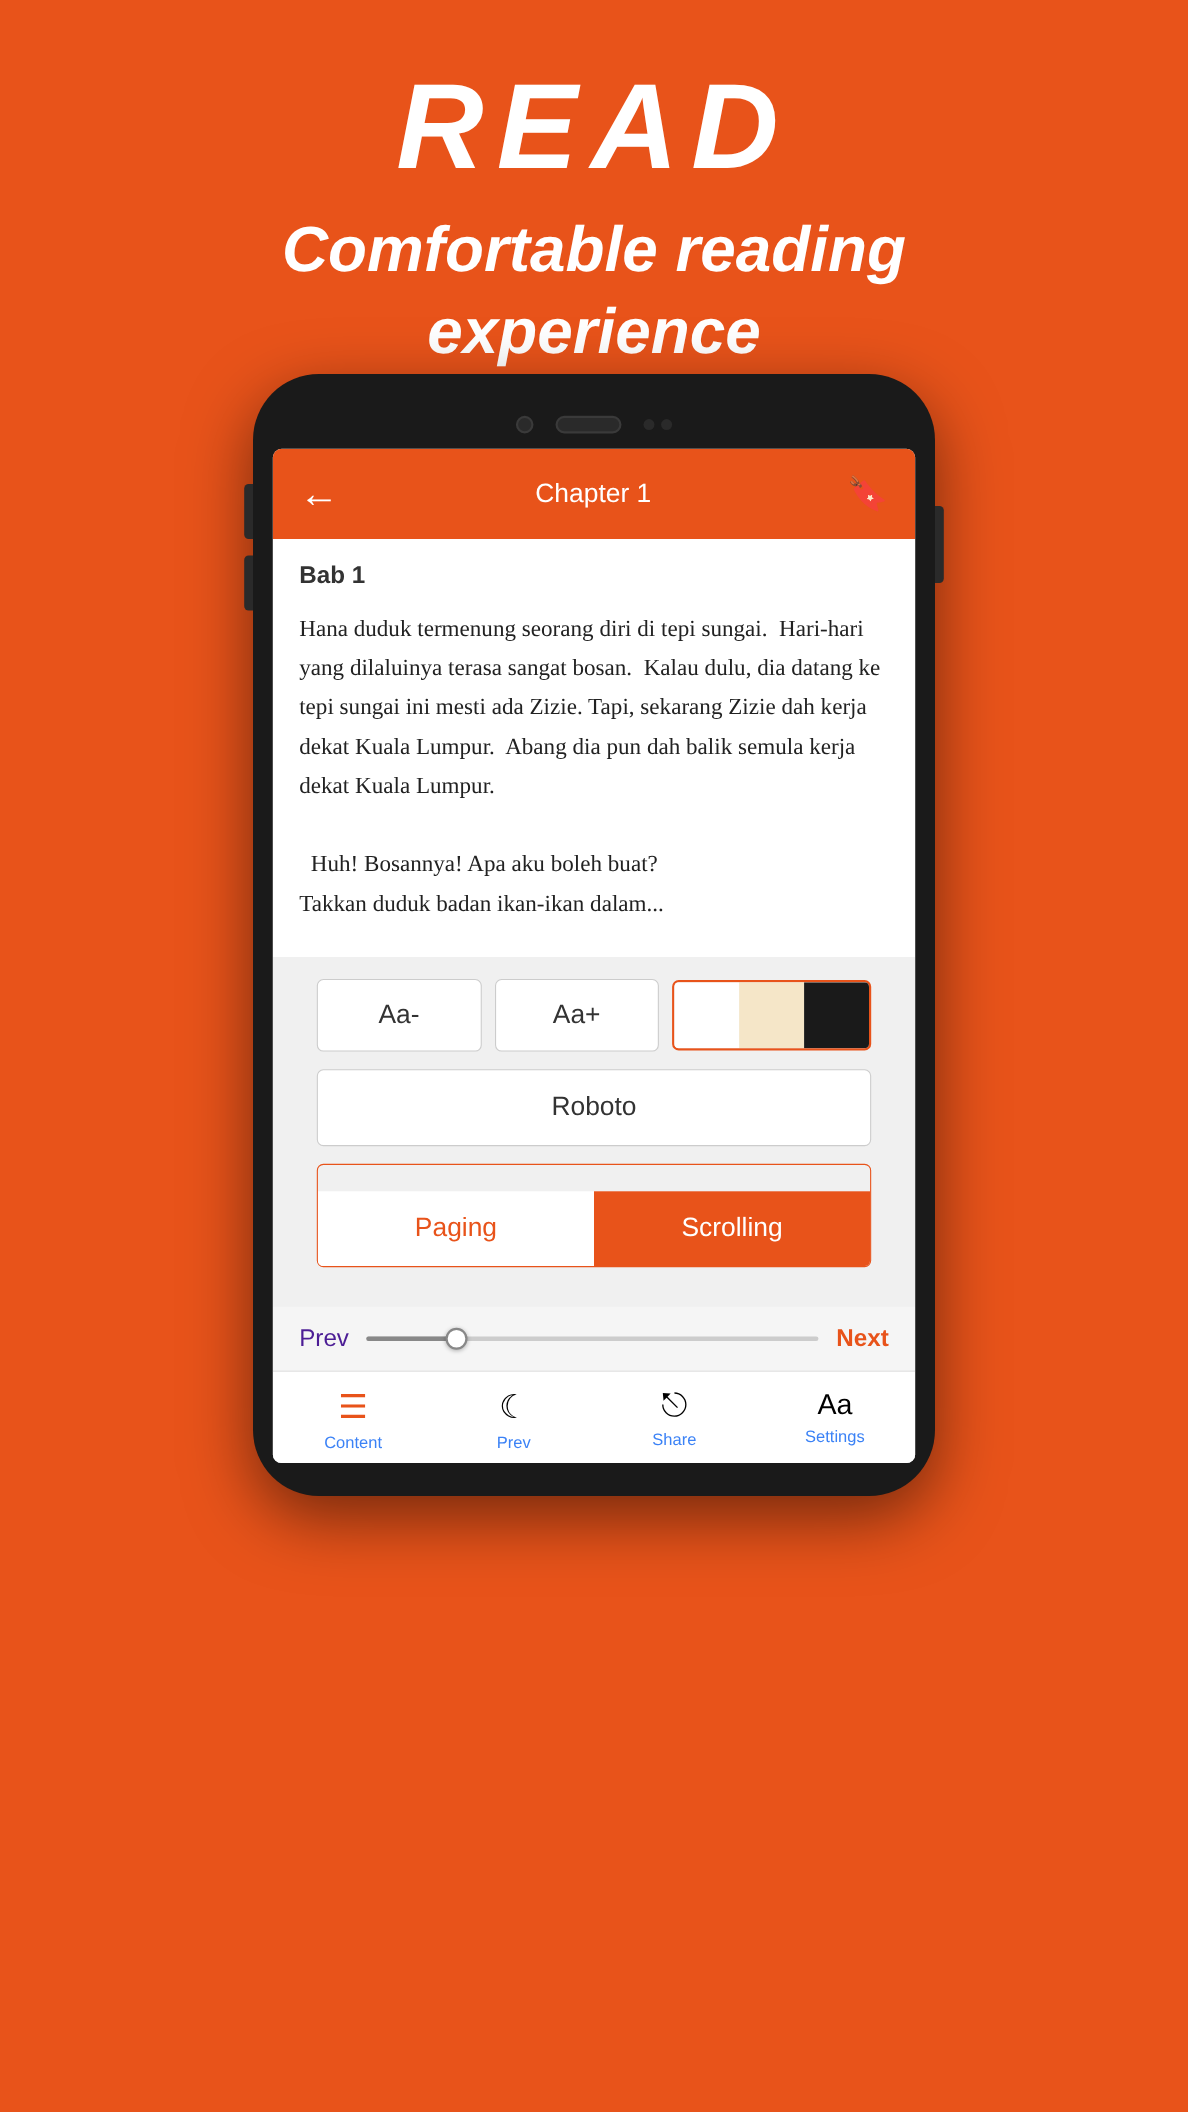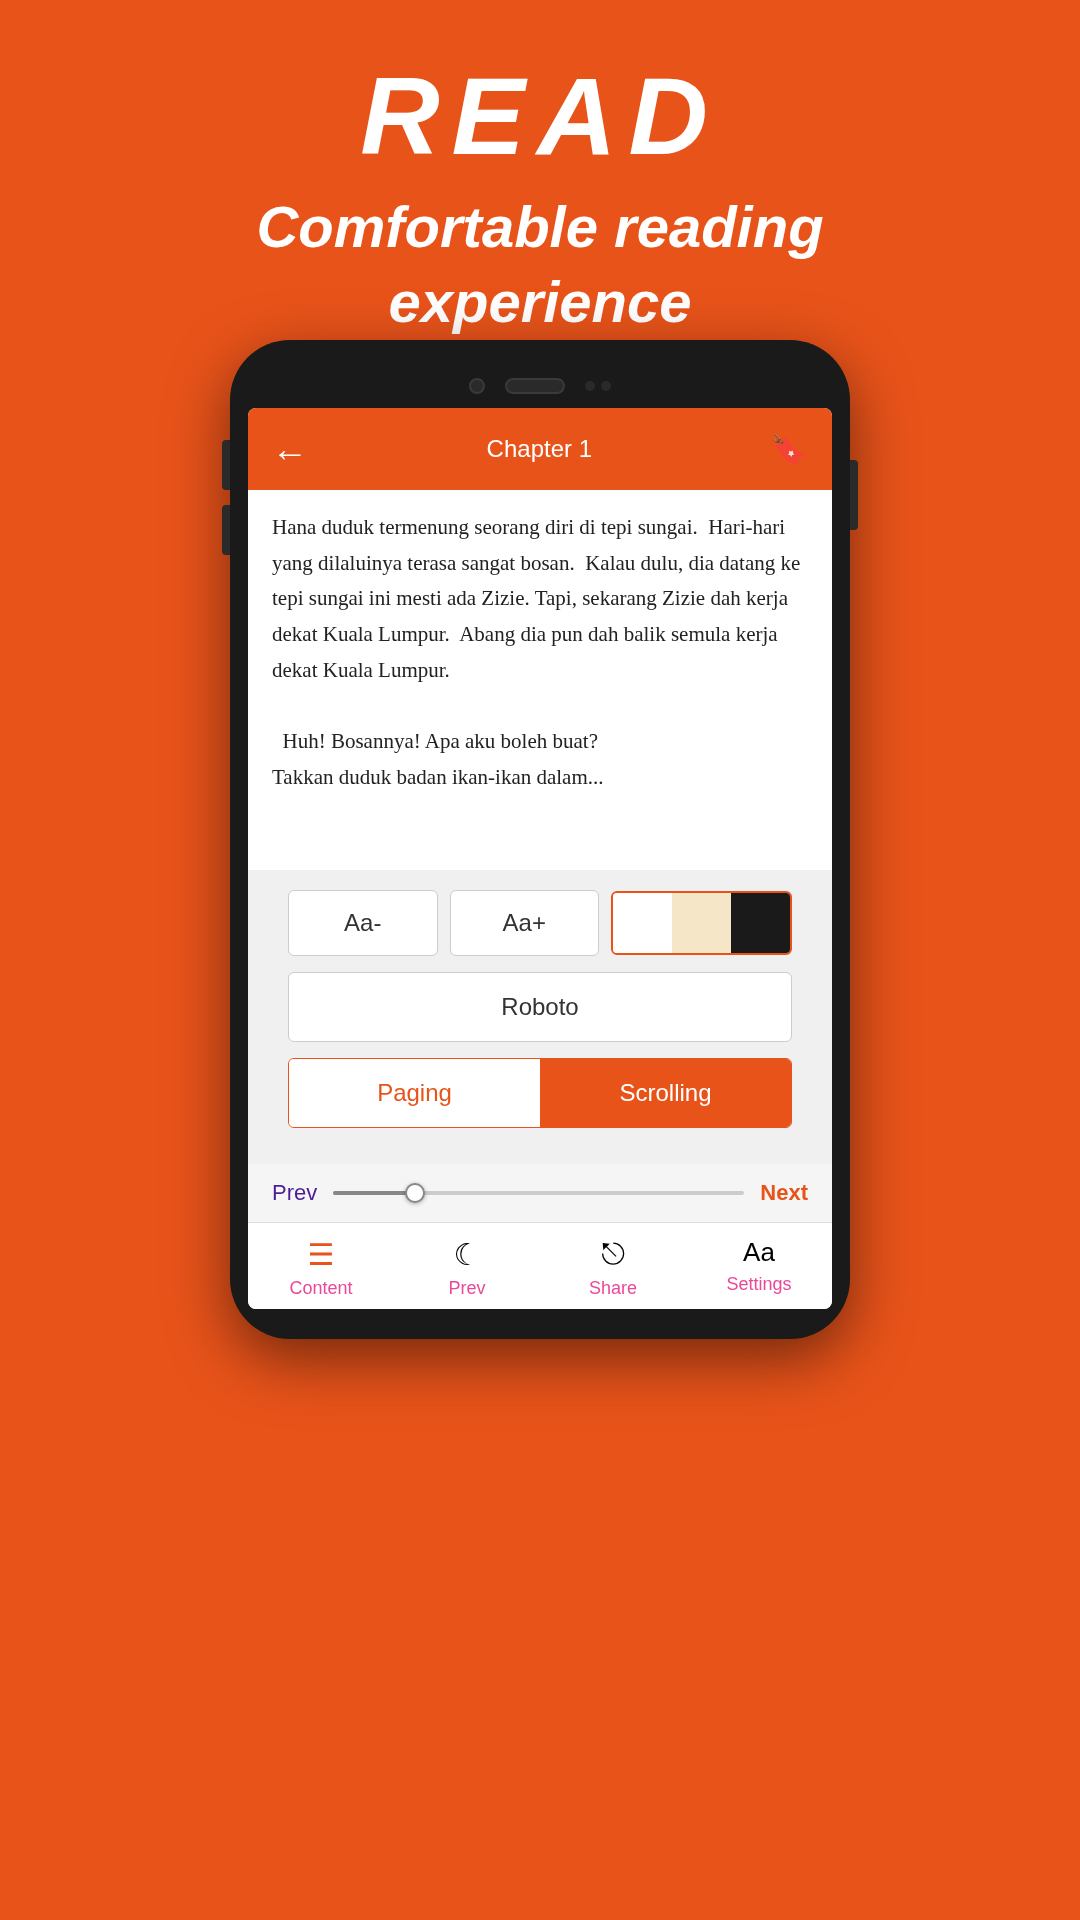--- a/index.html
+++ b/index.html
@@ -213,20 +213,21 @@
       border-radius: 6px;
       overflow: hidden;
       margin-bottom: 16px;
     }
 
     .paging-btn {
       flex: 1;
       padding: 20px 0;
       text-align: center;
       font-size: 24px;
+      margin-top: 24px;
     }
 
     .paging-btn.inactive {
       background: white;
       color: #E8531A;
     }
 
     .paging-btn.active {
       background: #E8531A;
       color: white;
@@ -296,22 +297,22 @@
       flex-direction: column;
       align-items: center;
       gap: 6px;
     }
 
     .nav-icon {
       font-size: 30px;
     }
 
     .nav-label {
-      font-size: 18px;
-      color: #ec4899;
+      font-size: 15px;
+      color: #3b82f6;
     }
 
     .nav-icon.red {
       color: #E8531A;
     }
 
     
     .phone-side-btn {
       position: absolute;
       right: -8px;
@@ -367,20 +368,21 @@
 
     <div class="phone-screen">
 
       <div class="app-bar">
         <span class="app-bar-back">←</span>
         <span class="app-bar-title">Chapter 1</span>
         <span class="app-bar-bookmark">🔖</span>
       </div>
 
       <div class="reading-content">
+        <div class="chapter-subtitle">Bab 1</div>
         <div class="reading-text">Hana duduk termenung seorang diri di tepi sungai.&nbsp; Hari-hari yang dilaluinya terasa sangat bosan.&nbsp; Kalau dulu, dia datang ke tepi sungai ini mesti ada Zizie. Tapi, sekarang Zizie dah kerja dekat Kuala Lumpur.&nbsp; Abang dia pun dah balik semula kerja dekat Kuala Lumpur.<br><br>&nbsp; Huh! Bosannya! Apa aku boleh buat?<br>Takkan duduk badan ikan-ikan dalam...</div>
       </div>
 
       <div class="settings-panel">
 
         <div class="font-size-row">
           <button class="font-size-btn">Aa-</button>
           <button class="font-size-btn">Aa+</button>
           <div class="theme-options">
             <div class="theme-white"></div>

